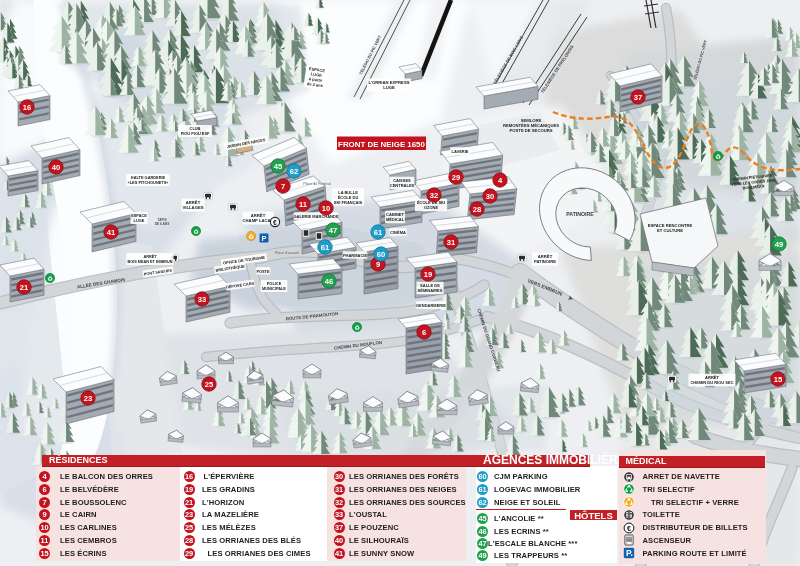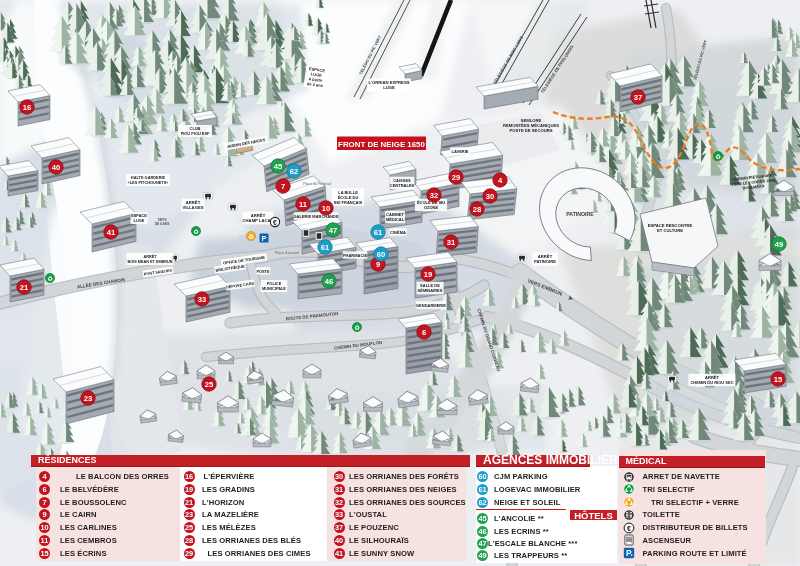--- a/index.html
+++ b/index.html
@@ -1467,24 +1467,24 @@
         <text x="381" y="256.736" font-size="7.6" font-weight="700" fill="#ffffff" text-anchor="middle">60</text>
       </g>
 </svg>
 
 <div class="pan" style="left:36px;top:466px;width:144px;height:95px;background:#f7e2e2"></div>
 
 <div class="pan" style="left:180px;top:466px;width:147px;height:95px;background:#ffffff"></div>
 
 <div class="pan" style="left:327px;top:466px;width:139px;height:95px;background:#f7e2e2"></div>
 
-<div class="hdr" style="left:31px;top:455px;width:432px">RÉSIDENCES</div>
+<div class="hdr" style="left:42px;top:455px;width:432px">RÉSIDENCES</div>
 <div class="row" style="left:39px;top:470.2px">
       <span class="num" style="background:#c2131f">4</span>
-      <span class="lbl" style="margin-left:26px">LE BALCON DES ORRES</span>
+      <span class="lbl" style="margin-left:10.0px">LE BALCON DES ORRES</span>
     </div>
 <div class="row" style="left:39px;top:483.0px">
       <span class="num" style="background:#c2131f">6</span>
       <span class="lbl" style="margin-left:10.0px">LE BELVÉDÈRE</span>
     </div>
 <div class="row" style="left:39px;top:495.7px">
       <span class="num" style="background:#c2131f">7</span>
       <span class="lbl" style="margin-left:10.0px">LE BOUSSOLENC</span>
     </div>
 <div class="row" style="left:39px;top:508.5px">

